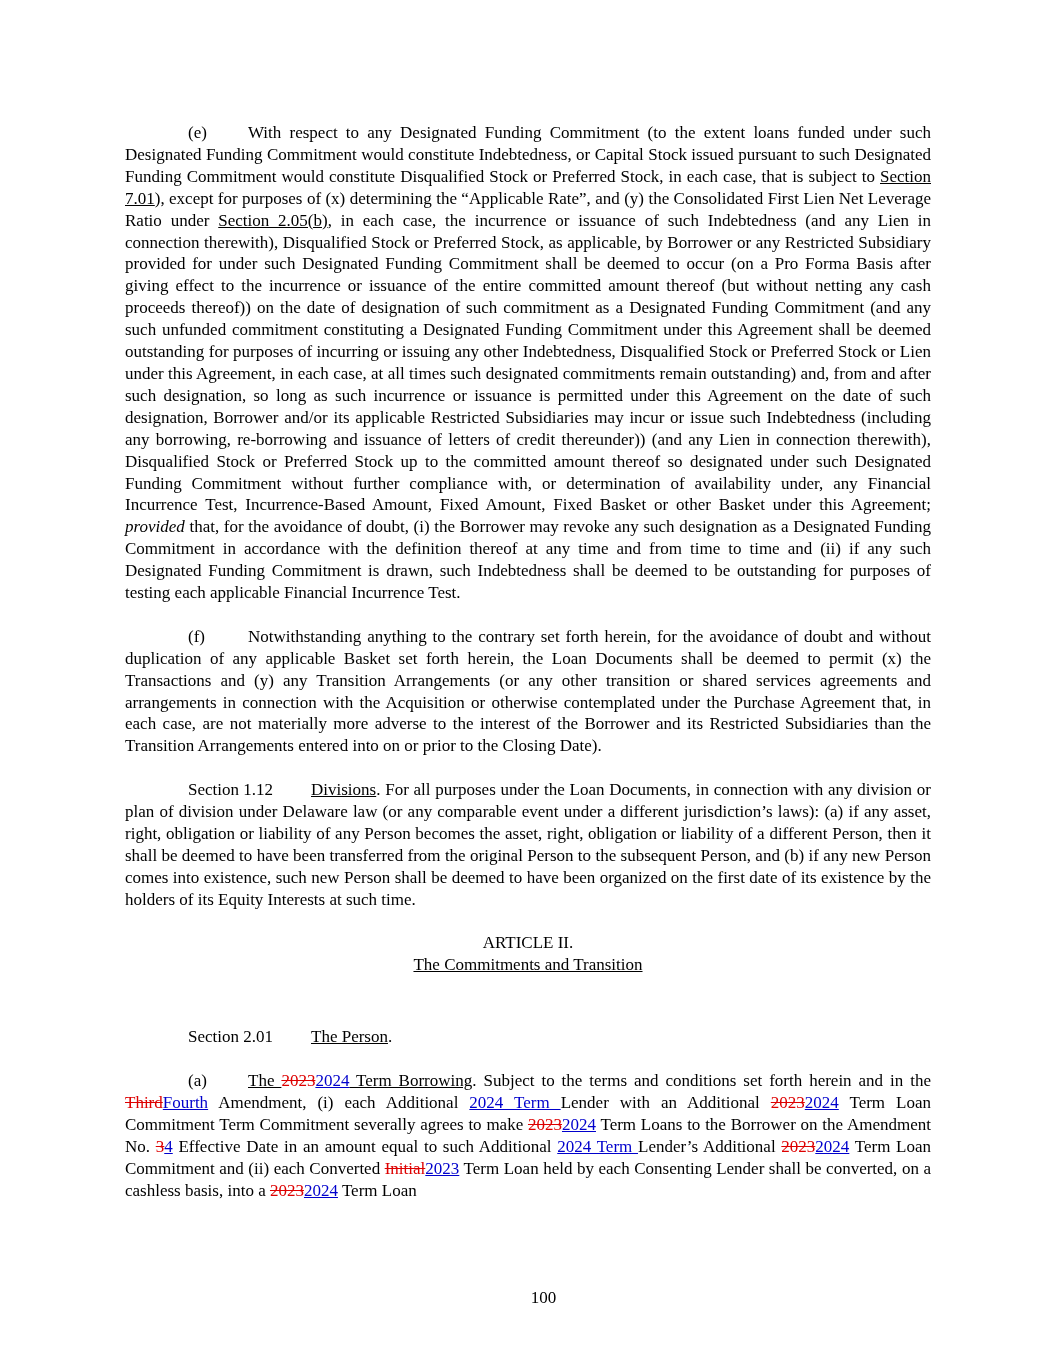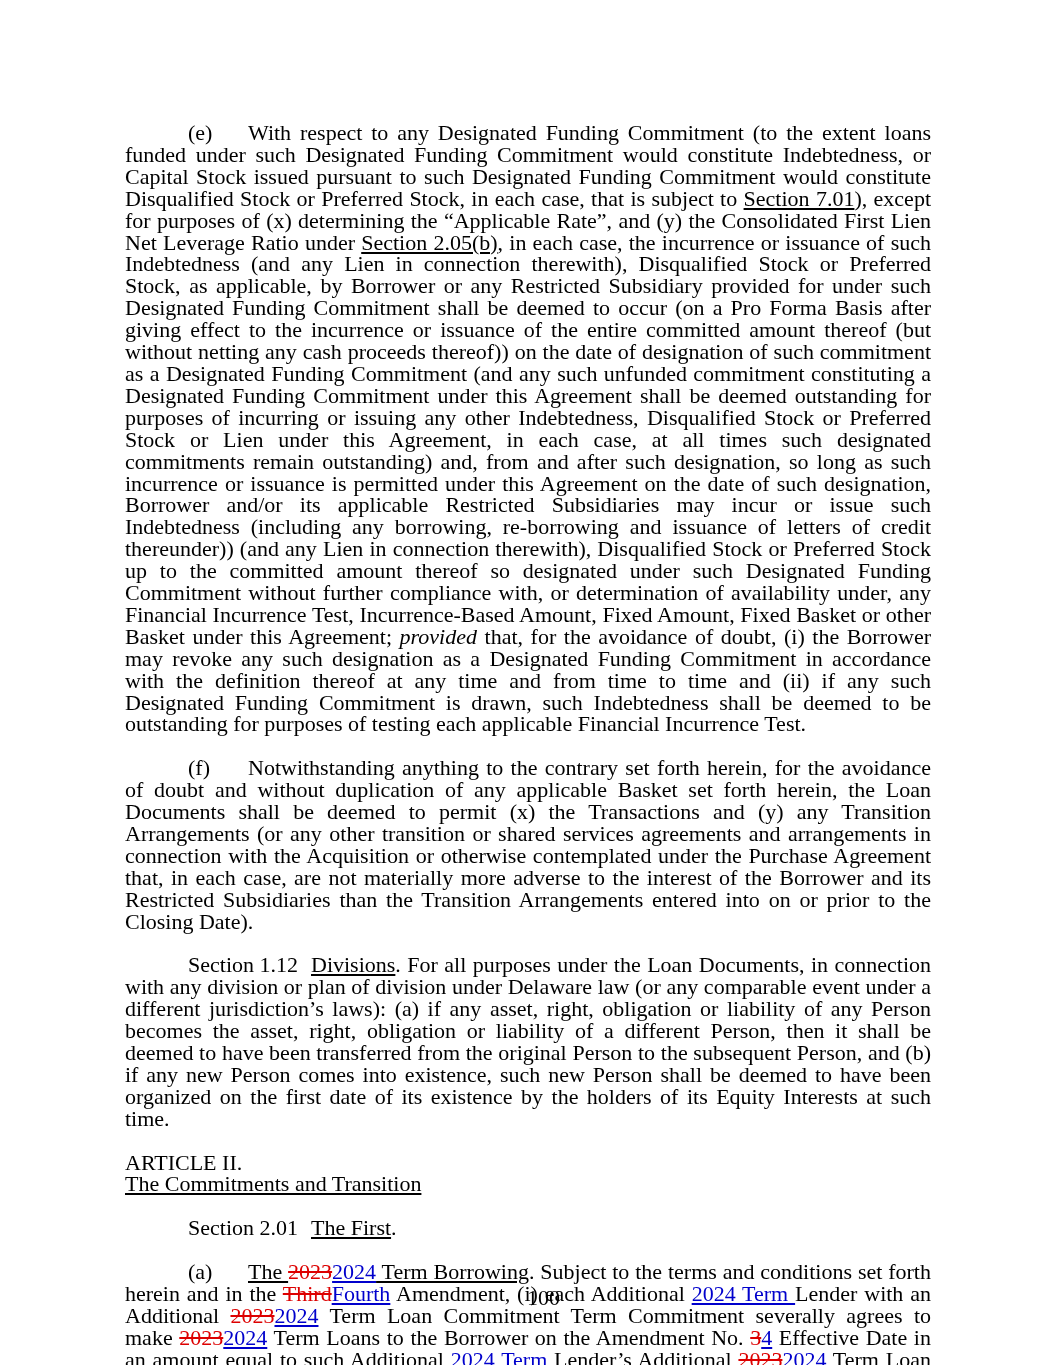--- a/index.html
+++ b/index.html
@@ -3,41 +3,41 @@
 <meta charset="utf-8">
 <style>
   html,body{margin:0;padding:0;background:#ffffff;}
   .page{
     position:relative;
     width:1055px;height:1365px;
     margin:0 auto;background:#ffffff;
     box-sizing:border-box;
     padding:122px 124px 0 125px;
     font-family:"Liberation Serif","DejaVu Serif",serif;
-    font-size:22px;line-height:21.9px;color:#000000;
+    font-size:17px;line-height:21.9px;color:#000000;
     overflow:hidden;
   }
   .doc p{margin:0 0 21.9px 0;text-align:justify;}
-  .doc p.center{text-align:left;}
+  .doc p.center{text-align:center;}
   .doc p.tight{margin-bottom:0;}
   .tab{display:inline-block;}
   .plabel{display:inline-block;vertical-align:baseline;}
   .run.u{text-decoration:underline;}
   .run.i{font-style:italic;}
   .run.del{color:var(--del-color,#dd0000);text-decoration:line-through;}
   .run.ins{color:var(--ins-color,#0000cc);text-decoration:underline;font-family:Liberation Serif, serif;}
   .footer{position:absolute;left:16px;bottom:56px;width:100%;text-align:center;}
 </style>
 </head>
 <body>
 
 <div class="page">
   <div class="doc">
       <p class="body"><span class="tab" style="width: 63px;"></span><span class="plabel" style="width: 60px;">(e)</span><span class="run">With respect to any Designated Funding Commitment (to the extent loans funded under such Designated Funding Commitment would constitute Indebtedness, or Capital Stock issued pursuant to such Designated Funding Commitment would constitute Disqualified Stock or Preferred Stock, in each case, that is subject to </span><span class="run u">Section 7.01</span><span class="run">), except for purposes of (x) determining the “Applicable Rate”, and (y) the Consolidated First Lien Net Leverage Ratio under </span><span class="run u">Section 2.05(b)</span><span class="run">, in each case, the incurrence or issuance of such Indebtedness (and any Lien in connection therewith), Disqualified Stock or Preferred Stock, as applicable, by Borrower or any Restricted Subsidiary provided for under such Designated Funding Commitment shall be deemed to occur (on a Pro Forma Basis after giving effect to the incurrence or issuance of the entire committed amount thereof (but without netting any cash proceeds thereof)) on the date of designation of such commitment as a Designated Funding Commitment (and any such unfunded commitment constituting a Designated Funding Commitment under this Agreement shall be deemed outstanding for purposes of incurring or issuing any other Indebtedness, Disqualified Stock or Preferred Stock or Lien under this Agreement, in each case, at all times such designated commitments remain outstanding) and, from and after such designation, so long as such incurrence or issuance is permitted under this Agreement on the date of such designation, Borrower and/or its applicable Restricted Subsidiaries may incur or issue such Indebtedness (including any borrowing, re-borrowing and issuance of letters of credit thereunder)) (and any Lien in connection therewith), Disqualified Stock or Preferred Stock up to the committed amount thereof so designated under such Designated Funding Commitment without further compliance with, or determination of availability under, any Financial Incurrence Test, Incurrence-Based Amount, Fixed Amount, Fixed Basket or other Basket under this Agreement; </span><span class="run i">provided</span><span class="run"> that, for the avoidance of doubt, (i) the Borrower may revoke any such designation as a Designated Funding Commitment in accordance with the definition thereof at any time and from time to time and (ii) if any such Designated Funding Commitment is drawn, such Indebtedness shall be deemed to be outstanding for purposes of testing each applicable Financial Incurrence Test.</span></p>
       <p class="body"><span class="tab" style="width: 63px;"></span><span class="plabel" style="width: 60px;">(f)</span><span class="run">Notwithstanding anything to the contrary set forth herein, for the avoidance of doubt and without duplication of any applicable Basket set forth herein, the Loan Documents shall be deemed to permit (x) the Transactions and (y) any Transition Arrangements (or any other transition or shared services agreements and arrangements in connection with the Acquisition or otherwise contemplated under the Purchase Agreement that, in each case, are not materially more adverse to the interest of the Borrower and its Restricted Subsidiaries than the Transition Arrangements entered into on or prior to the Closing Date).</span></p>
       <p class="body"><span class="tab" style="width: 63px;"></span><span class="plabel" style="width: 123px;">Section 1.12</span><span class="run u">Divisions</span><span class="run">.  For all purposes under the Loan Documents, in connection with any division or plan of division under Delaware law (or any comparable event under a different jurisdiction’s laws): (a) if any asset, right, obligation or liability of any Person becomes the asset, right, obligation or liability of a different Person, then it shall be deemed to have been transferred from the original Person to the subsequent Person, and (b) if any new Person comes into existence, such new Person shall be deemed to have been organized on the first date of its existence by the holders of its Equity Interests at such time.</span></p>
       <p class="center tight"><span class="run">ARTICLE II.</span></p>
       <p class="center"><span class="run u">The Commitments and Transition</span></p>
-      <p class="body"><span class="tab" style="width: 63px;"></span><span class="plabel" style="width: 123px;">Section 2.01</span><span class="run u">The First</span><span class="run">.</span></p>
+      <p class="body"><span class="tab" style="width: 63px;"></span><span class="plabel" style="width: 123px; margin-top: 28px;">Section 2.01</span><span class="run u">The Person</span><span class="run">.</span></p>
       <p class="body"><span class="tab" style="width: 63px;"></span><span class="plabel" style="width: 60px;">(a)</span><span class="run u">The </span><span class="run del">2023</span><span class="run ins">2024</span><span class="run u"> Term Borrowing</span><span class="run">.  Subject to the terms and conditions set forth herein and in the </span><span class="run del">Third</span><span class="run ins">Fourth</span><span class="run"> Amendment, (i) each Additional </span><span class="run ins">2024 Term </span><span class="run">Lender with an Additional </span><span class="run del">2023</span><span class="run ins">2024</span><span class="run"> Term Loan Commitment Term Commitment severally agrees to make </span><span class="run del">2023</span><span class="run ins">2024</span><span class="run"> Term Loans to the Borrower on the Amendment No. </span><span class="run del">3</span><span class="run ins">4</span><span class="run"> Effective Date in an amount equal to such Additional </span><span class="run ins">2024 Term </span><span class="run">Lender’s Additional </span><span class="run del">2023</span><span class="run ins">2024</span><span class="run"> Term Loan Commitment and (ii) each Converted </span><span class="run del">Initial</span><span class="run ins">2023</span><span class="run"> Term Loan held by each Consenting Lender shall be converted, on a cashless basis, into a </span><span class="run del">2023</span><span class="run ins">2024</span><span class="run"> Term Loan</span></p>
     </div>
   <div class="footer">100</div>
 </div>
 
 </body></html>

